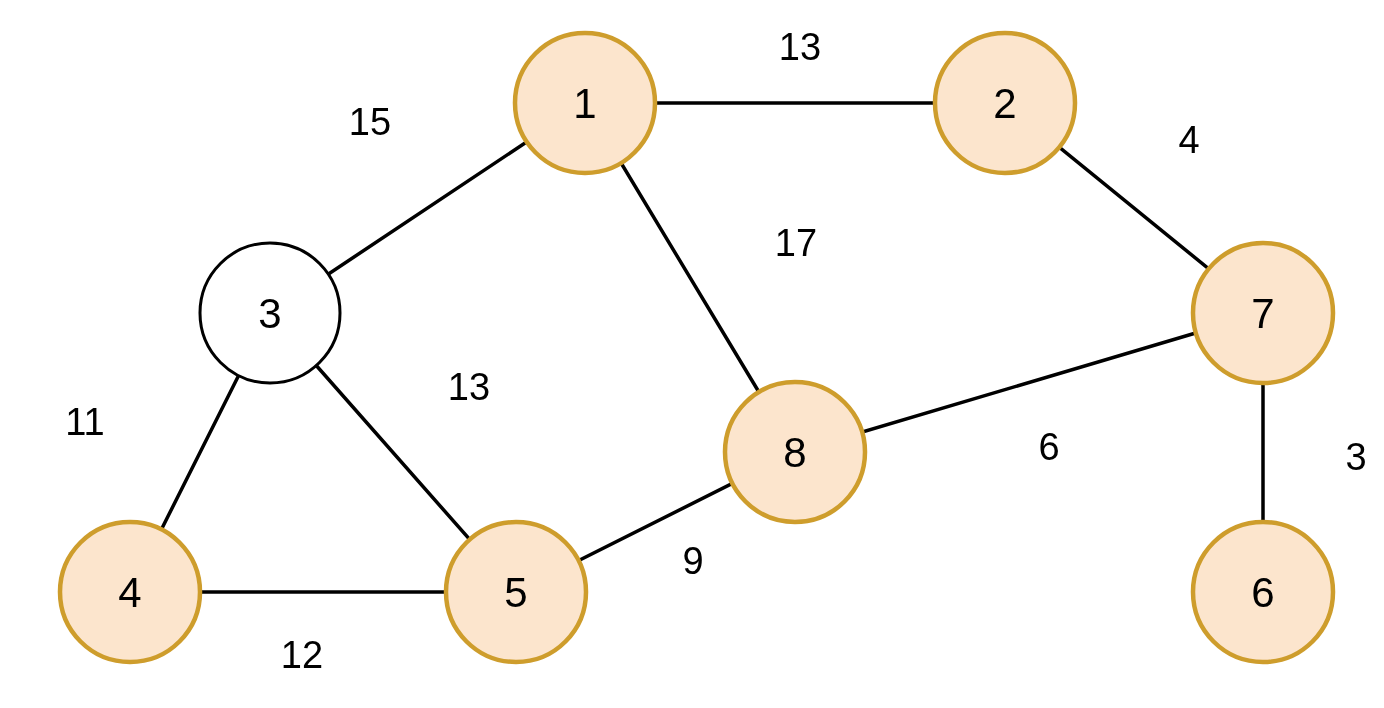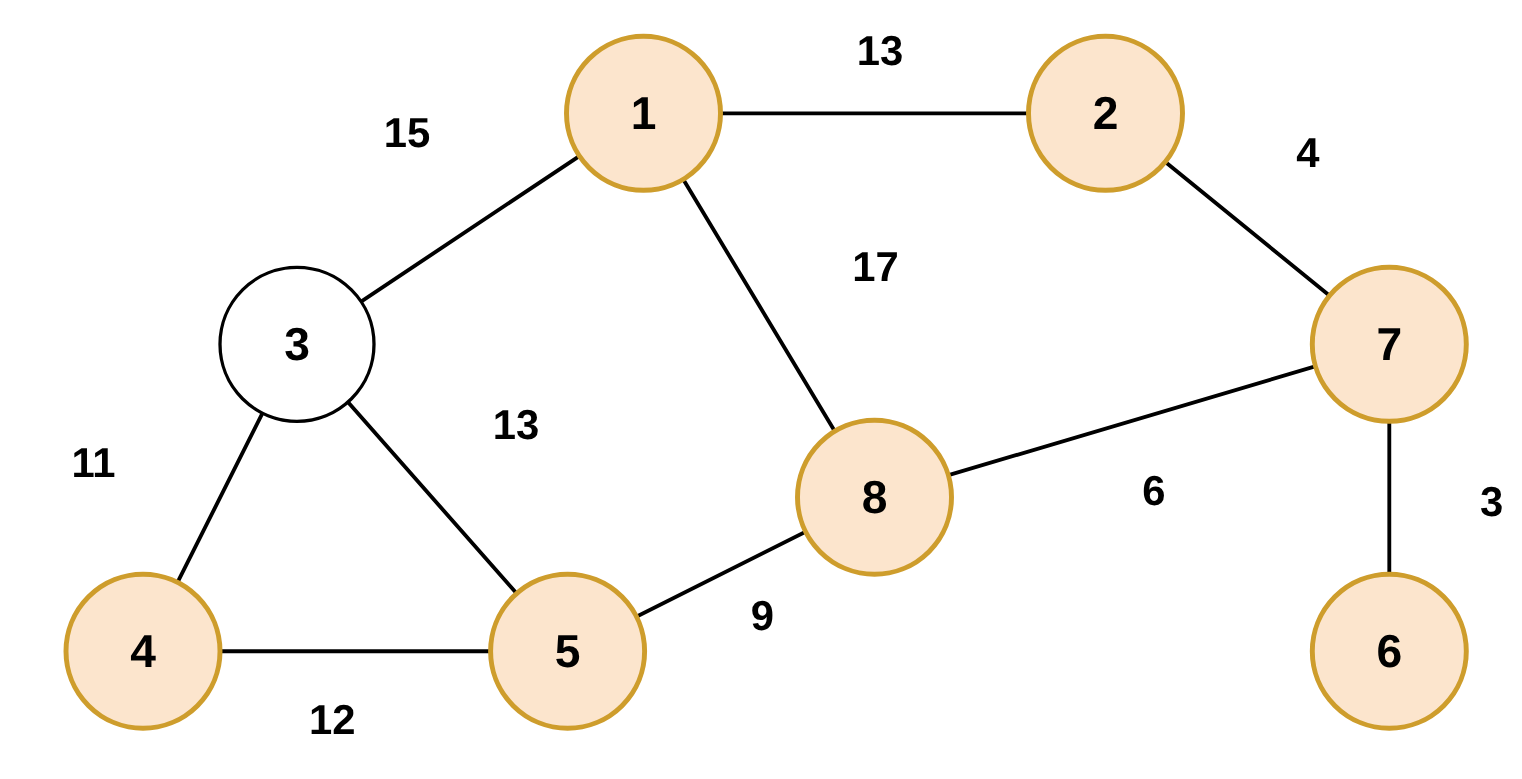--- a/index.html
+++ b/index.html
@@ -8,21 +8,20 @@
     background: #ffffff;
     width: 1384px;
     height: 708px;
     overflow: hidden;
     font-family: "Liberation Sans", sans-serif;
   }
   #graph-wrap {
     position: relative;
     width: 1164px;
     height: 708px;
-    font-weight: bold;
   }
   svg {
     display: block;
   }
   .edge-line {
     stroke-linecap: round;
   }
   .edge-weight, .node-label {
     user-select: none;
   }

